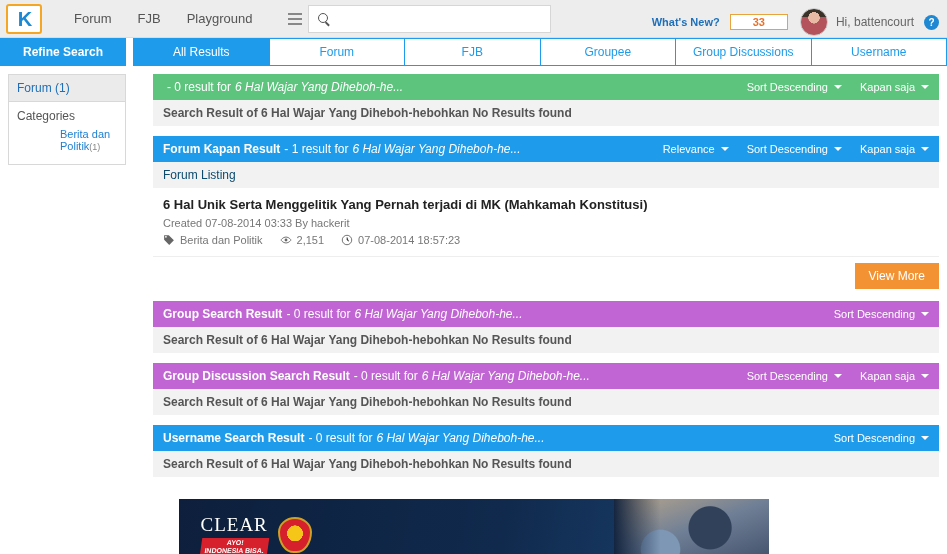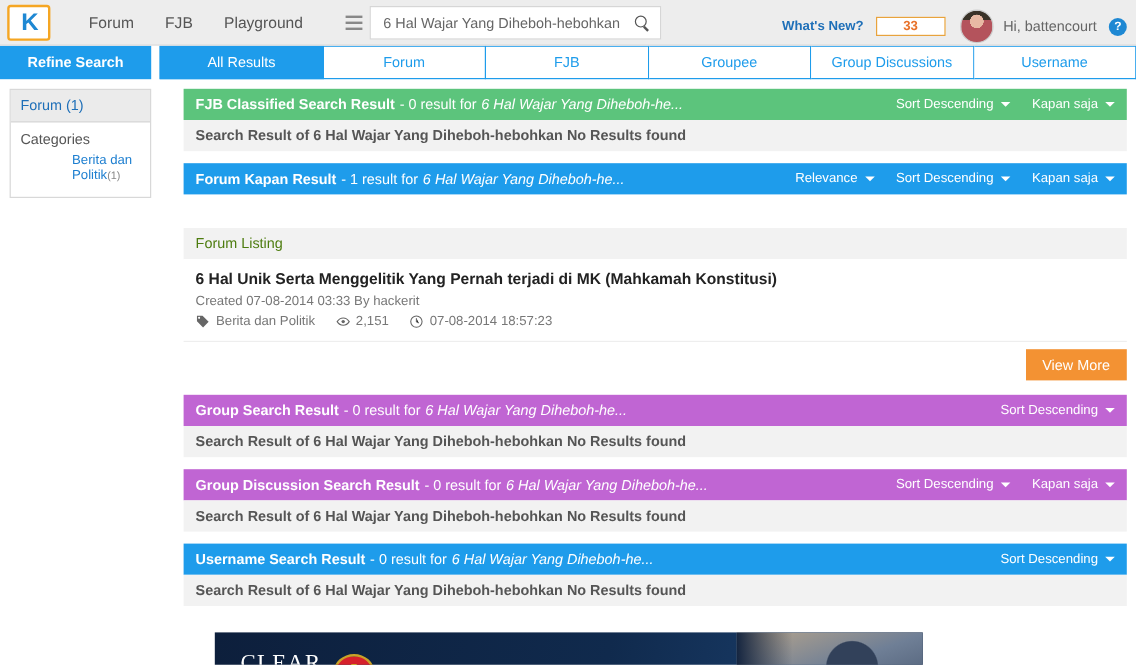--- a/index.html
+++ b/index.html
@@ -235,22 +235,21 @@
     background: #f2f2f2;
     padding: 6px 10px;
     font-size: 12px;
     color: #555;
     font-weight: bold;
   }
   .sec-sublabel {
     background: #f2f2f2;
     padding: 6px 10px;
     font-size: 12px;
-    color: #4d7c0f;
-    margin-top: 28px;
+    color: #0c4a6e;
   }
 
   
   .result-item {
     background: #fff;
     padding: 9px 10px 10px 10px;
     border-bottom: 1px solid #eee;
   }
   .result-title {
     font-size: 13px; font-weight: bold; color: #222;
@@ -339,21 +338,20 @@
   <span class="nav-link">FJB</span>
   <span class="nav-link">Playground</span>
 
   <div class="searchwrap">
     <div class="hamburger">
       <span></span>
       <span></span>
       <span></span>
     </div>
     <div class="searchbox">
-      <input class="search-value" value="6 Hal Wajar Yang Diheboh-hebohkan" style="">
       <span class="search-icon"></span>
     </div>
   </div>
 
   <div class="header-right">
     <span class="whatsnew">What's New?</span>
     <span class="badge-new">33</span>
     <div class="avatar"></div>
     <span class="hi-user">Hi, battencourt</span>
     <span class="help-icon">?</span>
@@ -381,21 +379,20 @@
       <div class="sidebar-cat">
         <span>Berita dan Politik</span><span class="cnt">(1)</span>
       </div>
     </div>
   </div>
 
   <div class="content">
 
     <div class="section">
       <div class="sec-head green">
-        <span class="sec-title">FJB Classified Search Result</span>
         <span class="sec-sub">- 0 result for</span>
         <span class="sec-query sec-sub">6 Hal Wajar Yang Diheboh-he...</span>
         <div class="sec-controls">
           <span class="ctrl">
             <span>Sort Descending</span>
             <span class="caret"></span>
           </span>
           <span class="ctrl">
             <span>Kapan saja</span>
             <span class="caret"></span>

